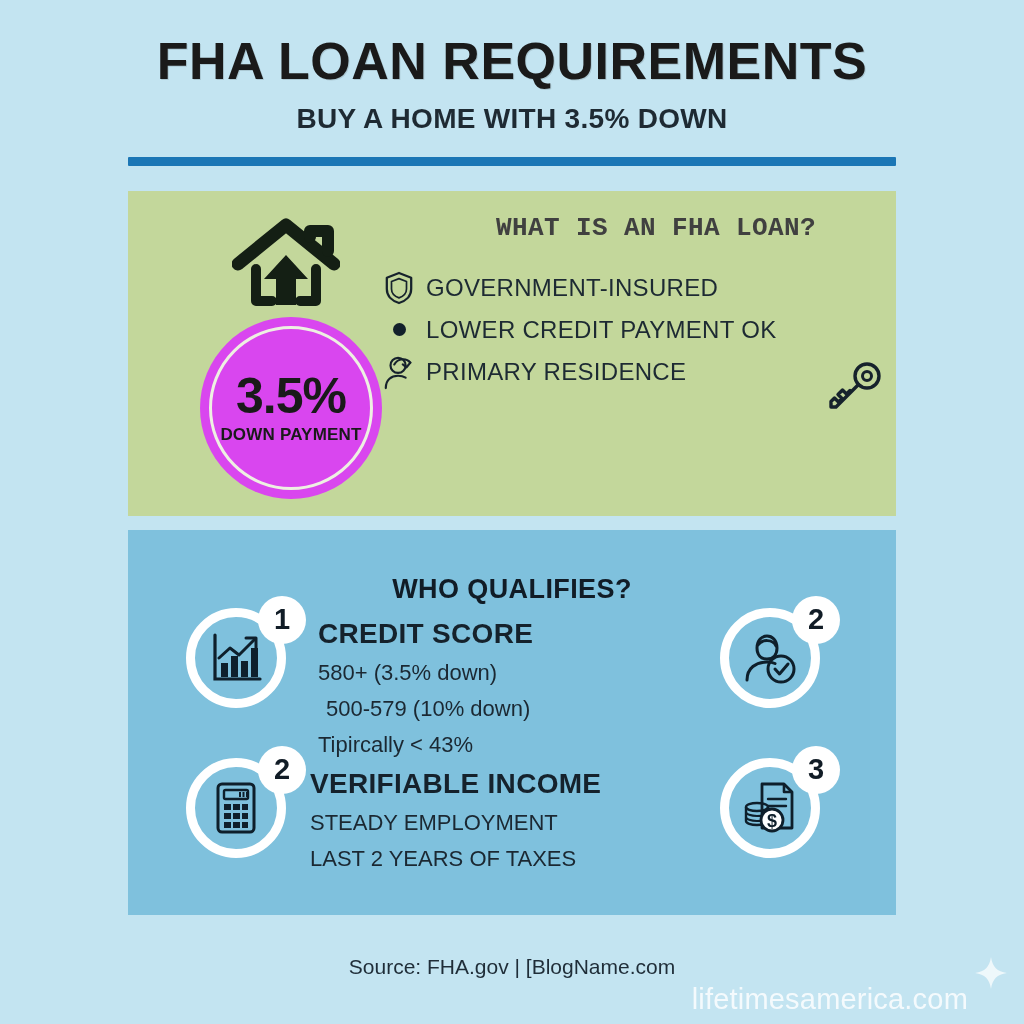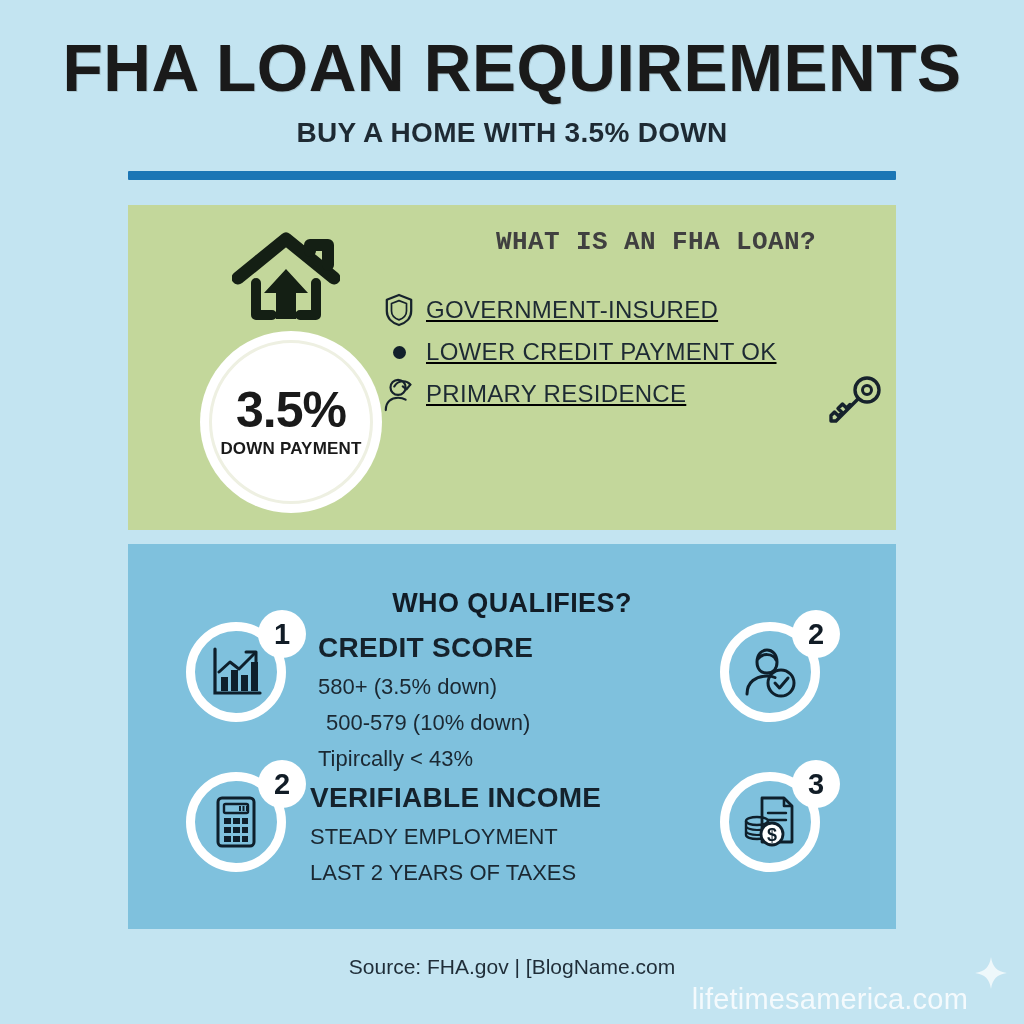--- a/index.html
+++ b/index.html
@@ -16,21 +16,21 @@
     position: relative;
   }
 
   
   #header {
     padding-top: 34px;
     text-align: center;
   }
 
   #main-title {
-    font-size: 66px;
+    font-size: 52px;
     font-weight: bold;
     letter-spacing: 0.5px;
     color: #1a1a1a;
     line-height: 1.05;
     text-shadow: 1px 1px 0 rgba(0,0,0,0.12);
   }
 
   #sub-title {
     margin-top: 14px;
     font-size: 28px;
@@ -83,21 +83,21 @@
     height: 92px;
   }
 
   #down-payment-badge {
     position: absolute;
     left: 44px;
     top: 108px;
     width: 182px;
     height: 182px;
     border-radius: 50%;
-    background: #ffffff;
+    background: #d946ef;
     display: flex;
     flex-direction: column;
     align-items: center;
     justify-content: center;
   }
   #down-payment-badge::before {
     content: "";
     position: absolute;
     left: 9px; top: 9px; right: 9px; bottom: 9px;
     border-radius: 50%;
@@ -131,23 +131,22 @@
   #fha-heading {
     font-size: 26px;
     font-weight: bold;
     color: #404040;
     letter-spacing: 0.4px;
     padding-left: 124px;
     font-family: Liberation Mono, monospace;
   }
 
   #fha-feature-list {
-    margin-top: 32px;
+    margin-top: 24px;
     list-style: none;
-    text-decoration: underline;
   }
 
   .feature-row {
     display: flex;
     align-items: center;
     height: 42px;
     margin-bottom: 0px;
   }
 
   .feature-icon {

